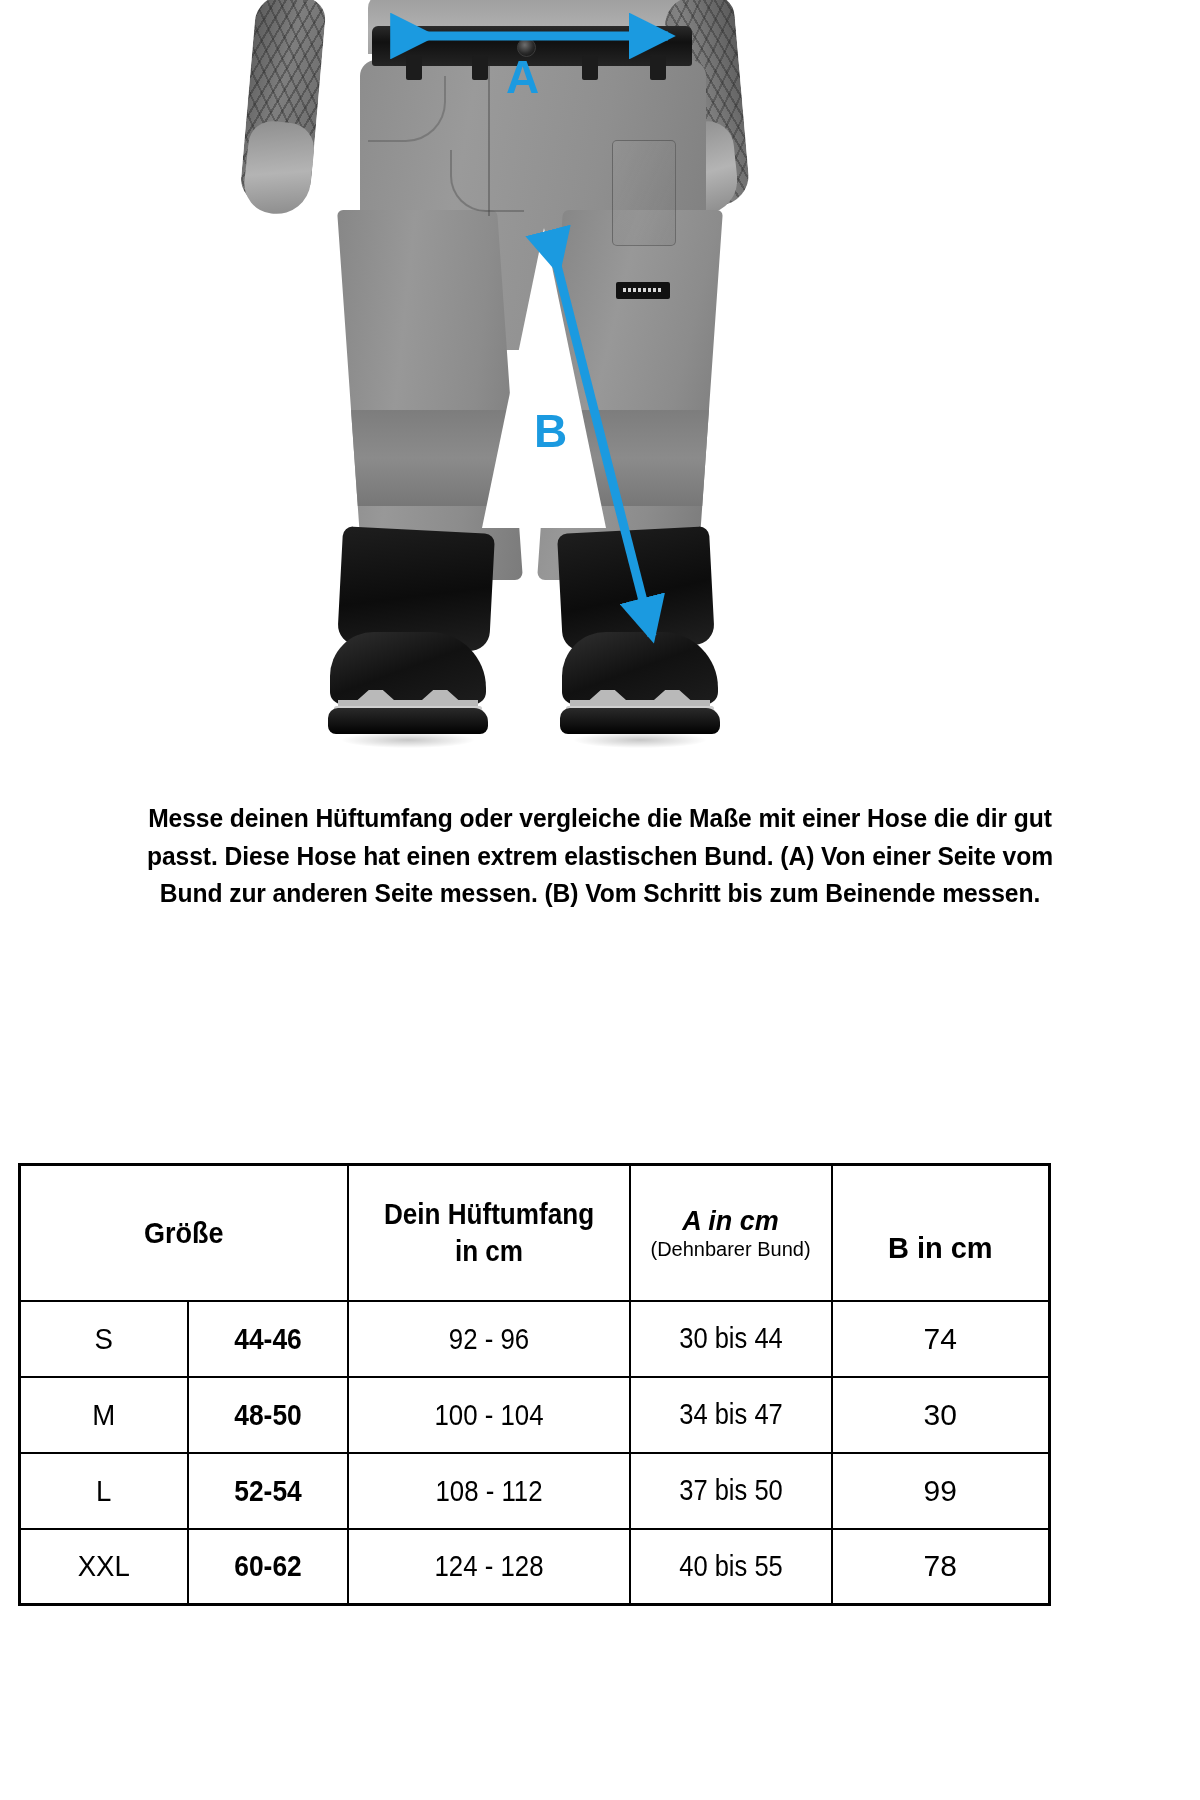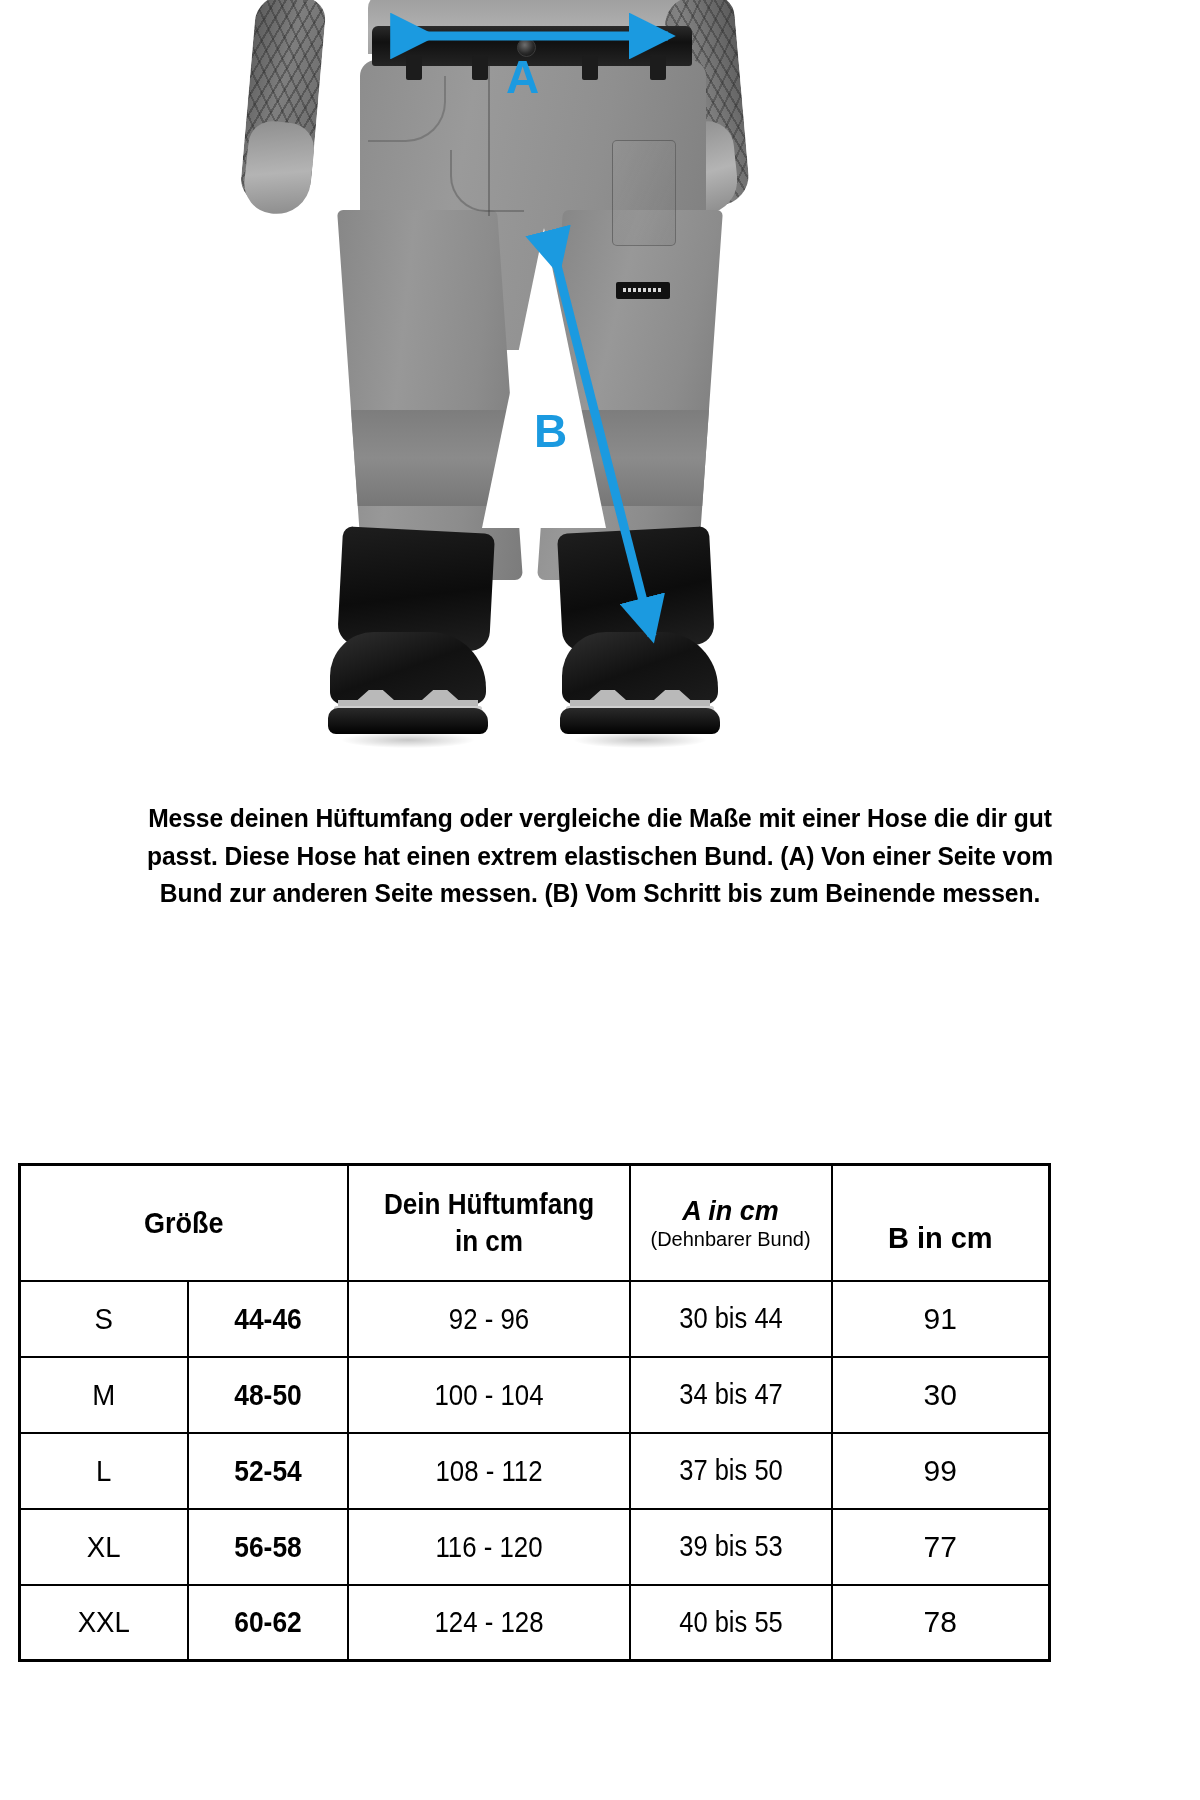--- a/index.html
+++ b/index.html
@@ -315,21 +315,21 @@
     color: #000;
     padding: 0;
   }
   
   col.c-size   { width: 168px; }
   col.c-conf   { width: 160px; }
   col.c-hip    { width: 282px; }
   col.c-a      { width: 202px; }
   col.c-b      { width: 218px; }
 
-  thead tr { height: 116px; }
+  thead tr { height: 136px; }
   .hdr-groesse {
     font-size: 30px;
     font-weight: bold;
     transform: scaleX(0.9);
   }
   .hdr-hip {
     font-size: 29px;
     font-weight: bold;
     line-height: 1.28;
     transform: scaleX(0.9);
@@ -474,21 +474,21 @@
           <td>
             <span class="inner cell-conf">44-46</span>
           </td>
           <td>
             <span class="inner cell-hip">92 - 96</span>
           </td>
           <td>
             <span class="inner cell-a">30 bis 44</span>
           </td>
           <td>
-            <span class="inner cell-b">91</span>
+            <span class="inner cell-b">74</span>
           </td>
         </tr>
         <tr>
           <td>
             <span class="inner cell-size">M</span>
           </td>
           <td>
             <span class="inner cell-conf">48-50</span>
           </td>
           <td>
@@ -509,37 +509,20 @@
             <span class="inner cell-conf">52-54</span>
           </td>
           <td>
             <span class="inner cell-hip">108 - 112</span>
           </td>
           <td>
             <span class="inner cell-a">37 bis 50</span>
           </td>
           <td>
             <span class="inner cell-b">99</span>
-          </td>
-        </tr>
-        <tr>
-          <td>
-            <span class="inner cell-size">XL</span>
-          </td>
-          <td>
-            <span class="inner cell-conf">56-58</span>
-          </td>
-          <td>
-            <span class="inner cell-hip">116 - 120</span>
-          </td>
-          <td>
-            <span class="inner cell-a">39 bis 53</span>
-          </td>
-          <td>
-            <span class="inner cell-b">77</span>
           </td>
         </tr>
         <tr>
           <td>
             <span class="inner cell-size">XXL</span>
           </td>
           <td>
             <span class="inner cell-conf">60-62</span>
           </td>
           <td>

